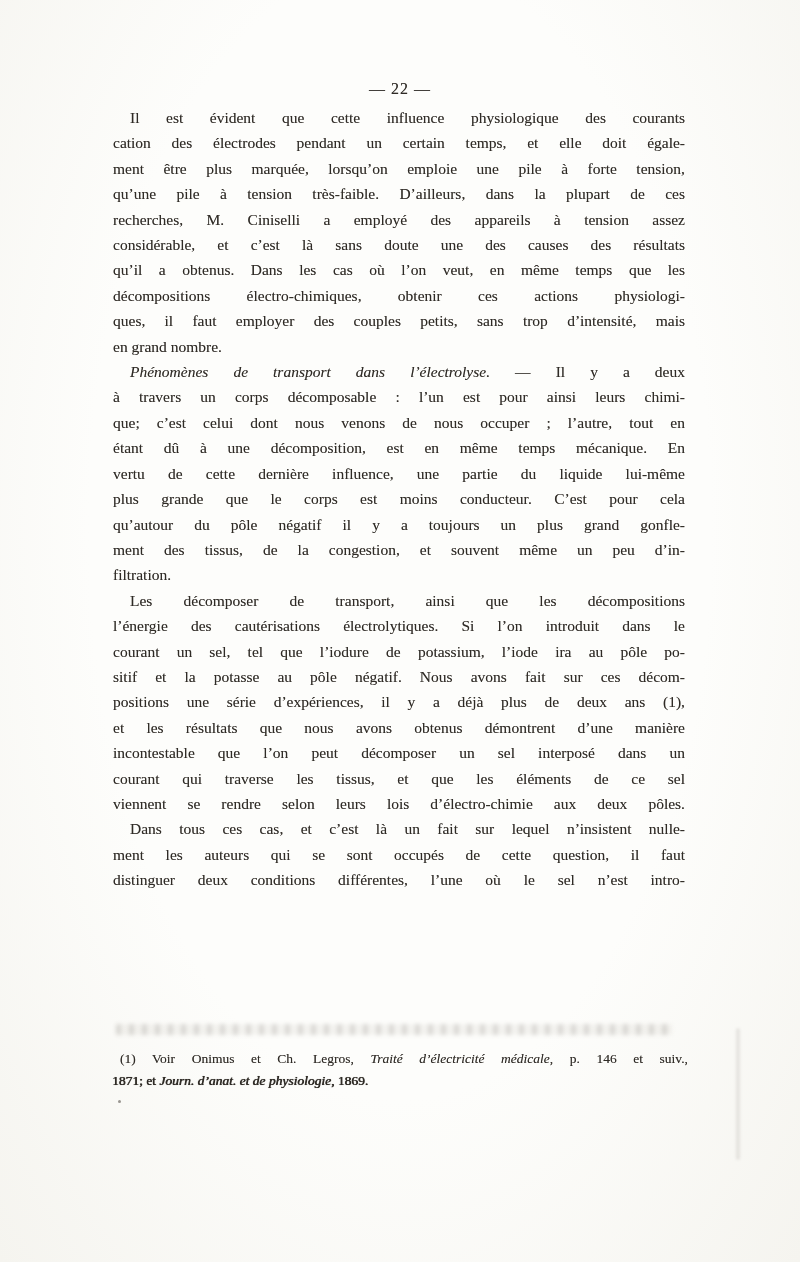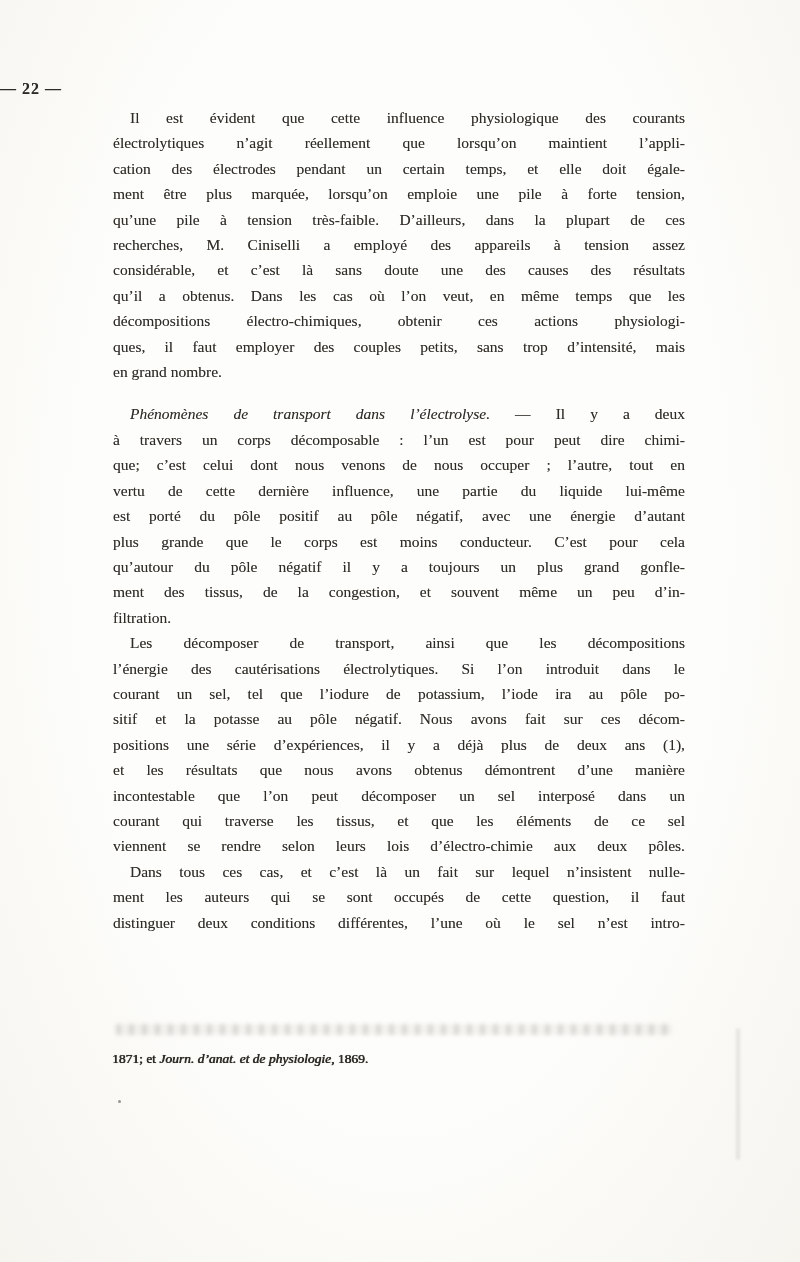--- a/index.html
+++ b/index.html
@@ -12,39 +12,39 @@
   }
   .page {
     position: relative;
     width: 800px; height: 1262px;
     background: radial-gradient(ellipse at 50% 42%, #fdfdfb 55%, #f5f4ef 100%);
     color: #2f2b26;
   }
   .pageno {
     position: absolute;
     top: 80px; left: 0; right: 0;
-    text-align: left;
+    text-align: center;
     font-size: 16px;
-    font-weight: 700;
+    font-weight: 400;
     letter-spacing: 1px;
     text-shadow: 0 0 0.6px rgba(47,43,38,0.45);
   }
   .text {
     position: absolute;
     left: 113px; top: 105px;
     width: 572px;
     font-size: 15.5px;
     line-height: 25.4px;
     text-shadow: 0 0 0.6px rgba(47,43,38,0.4);
   }
   .ln { text-align: justify; text-align-last: justify; white-space: normal; }
   .ln.last { text-align-last: left; }
   .indent { text-indent: 17px; }
   .indent-sm { text-indent: 8px; }
-  .para2 { margin-top: 17px; }
+  .para2 { }
   em { font-style: italic; }
   .footnote {
     position: absolute;
     left: 112px; top: 1048px;
     width: 576px;
     font-size: 13.5px;
     line-height: 22px;
     text-shadow: 0 0 0.6px rgba(47,43,38,0.45);
   }
   .heavy { text-shadow: 0.45px 0 0 currentColor, 0 0 0.8px rgba(47,43,38,0.6); }
@@ -81,38 +81,37 @@
 <body>
 
 <div class="page">
 
   <div class="pageno">— 22 —</div>
 
   <div class="text">
 
     <div class="para">
       <div class="ln indent">Il est évident que cette influence physiologique des courants</div>
-      <div class="ln">électrolytiques n’agit réellement que lorsqu’on maintient l’appli-</div>
       <div class="ln">cation des électrodes pendant un certain temps, et elle doit égale-</div>
       <div class="ln">ment être plus marquée, lorsqu’on emploie une pile à forte tension,</div>
       <div class="ln">qu’une pile à tension très-faible. D’ailleurs, dans la plupart de ces</div>
       <div class="ln">recherches, M. Ciniselli a employé des appareils à tension assez</div>
       <div class="ln">considérable, et c’est là sans doute une des causes des résultats</div>
       <div class="ln">qu’il a obtenus. Dans les cas où l’on veut, en même temps que les</div>
       <div class="ln">décompositions électro-chimiques, obtenir ces actions physiologi-</div>
       <div class="ln">ques, il faut employer des couples petits, sans trop d’intensité, mais</div>
       <div class="ln last">en grand nombre.</div>
     </div>
 
     <div class="para para2">
       <div class="ln indent"><em>Phénomènes de transport dans l’électrolyse.</em><span> — Il y a deux</span></div>
-      <div class="ln">à travers un corps décomposable : l’un est pour peut dire chimi-</div>
+      <div class="ln">à travers un corps décomposable : l’un est pour ainsi leurs chimi-</div>
       <div class="ln">que; c’est celui dont nous venons de nous occuper ; l’autre, tout en</div>
+      <div class="ln">étant dû à une décomposition, est en même temps mécanique. En</div>
       <div class="ln">vertu de cette dernière influence, une partie du liquide lui-même</div>
-      <div class="ln">est porté du pôle positif au pôle négatif, avec une énergie d’autant</div>
       <div class="ln">plus grande que le corps est moins conducteur. C’est pour cela</div>
       <div class="ln">qu’autour du pôle négatif il y a toujours un plus grand gonfle-</div>
       <div class="ln">ment des tissus, de la congestion, et souvent même un peu d’in-</div>
       <div class="ln last">filtration.</div>
     </div>
 
     <div class="para">
       <div class="ln indent">Les décomposer de transport, ainsi que les décompositions</div>
       <div class="ln">l’énergie des cautérisations électrolytiques. Si l’on introduit dans le</div>
       <div class="ln">courant un sel, tel que l’iodure de potassium, l’iode ira au pôle po-</div>
@@ -128,19 +127,20 @@
       <div class="ln indent">Dans tous ces cas, et c’est là un fait sur lequel n’insistent nulle-</div>
       <div class="ln">ment les auteurs qui se sont occupés de cette question, il faut</div>
       <div class="ln">distinguer deux conditions différentes, l’une où le sel n’est intro-</div>
     </div>
 
   </div>
 
   <div class="smudge"></div>
 
   <div class="footnote">
+    <div class="ln indent-sm"><span>(1) Voir Onimus et Ch. Legros, </span><em>Traité d’électricité médicale</em><span>, p. 146 et suiv.,</span></div>
     <div class="ln last heavy"><span>1871; et </span><em>Journ. d’anat. et de physiologie</em><span>, 1869.</span></div>
   </div>
 
   <div class="streak"></div>
   <div class="speck"></div>
 
 </div>
 
 </body></html>

